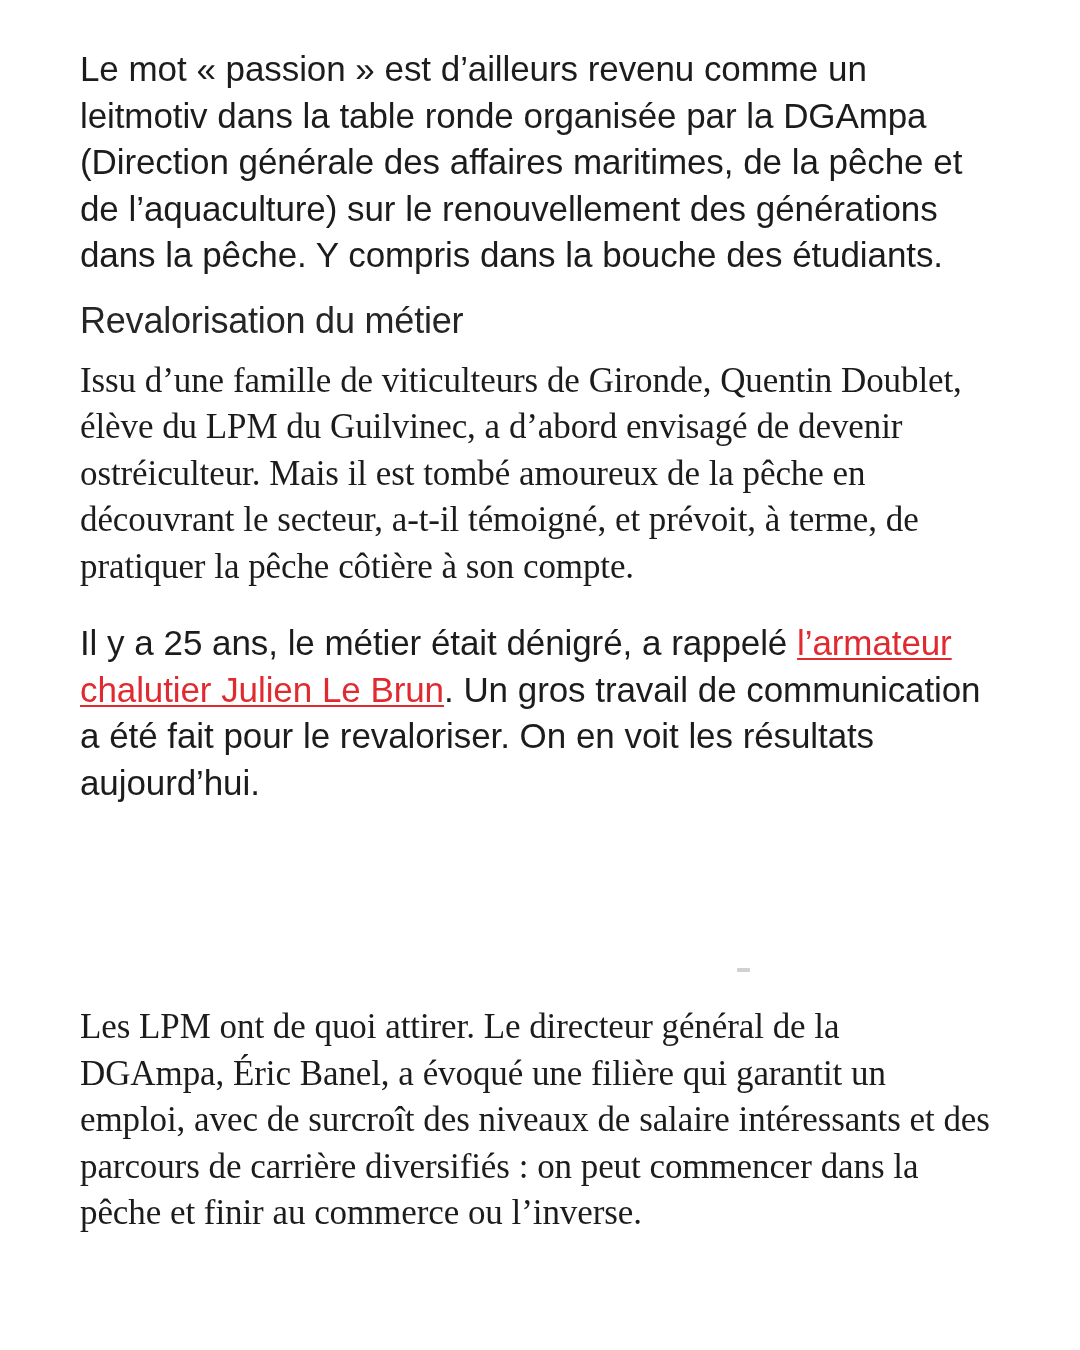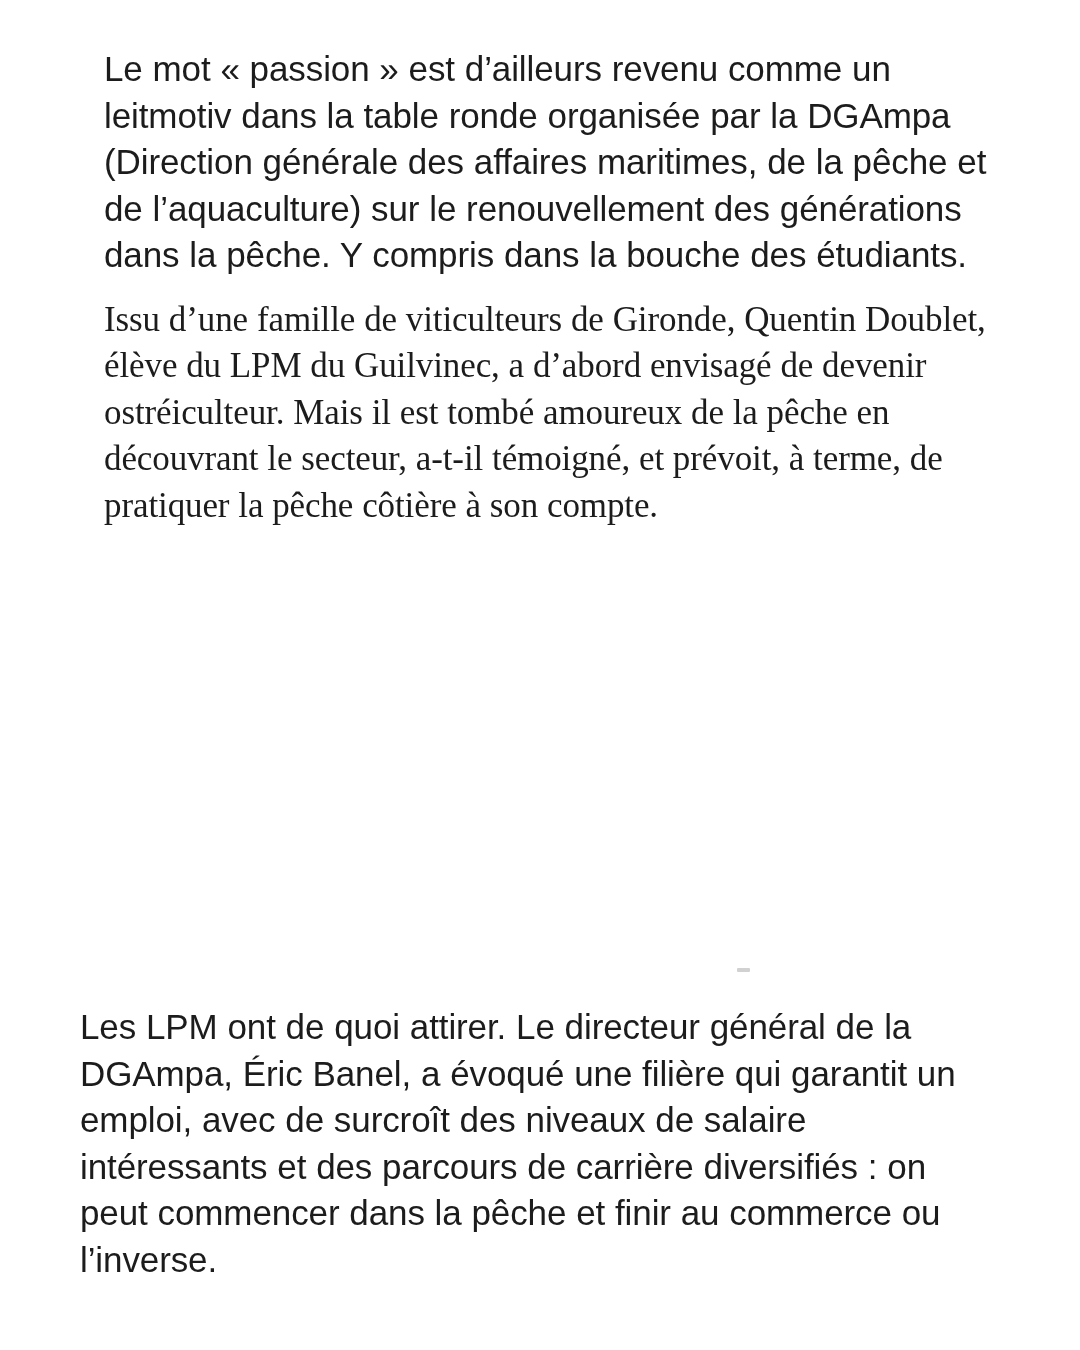--- a/index.html
+++ b/index.html
@@ -14,21 +14,20 @@
     color: #1a1a1a;
     overflow: hidden;
     position: relative;
   }
 
   .article {
     position: absolute;
     left: 80px;
     top: 46px;
     width: 910px;
-    margin-left: 24px;
   }
 
   .para {
     font-size: 35px;
     line-height: 46.5px;
     color: #1c1c1c;
     margin: 0 0 26px 0;
     letter-spacing: -0.1px;
     word-spacing: 0.2px;
     font-weight: 400;
@@ -78,32 +77,35 @@
   }
 
   .closing-block {
     position: absolute;
     left: 80px;
     top: 1004px;
     width: 910px;
   }
   .closing-block .para {
     margin-bottom: 0;
+    font-family: Liberation Serif, serif;
   }
 </style>
 </head>
 <body>
 
 <div class="article">
 
   <p class="para lead">Le mot « passion » est d’ailleurs revenu comme un leitmotiv dans la table ronde organisée par la DGAmpa (Direction générale des affaires maritimes, de la pêche et de l’aquaculture) sur le renouvellement des générations dans la pêche. Y compris dans la bouche des étudiants.</p>
 
+  <h2 class="section-heading">Revalorisation du métier</h2>
 
   <p class="para tight">Issu d’une famille de viticulteurs de Gironde, Quentin Doublet, élève du LPM du Guilvinec, a d’abord envisagé de devenir ostréiculteur. Mais il est tombé amoureux de la pêche en découvrant le secteur, a-t-il témoigné, et prévoit, à terme, de pratiquer la pêche côtière à son compte.</p>
 
+  <p class="para quoted"><span>Il y a 25 ans, le métier était dénigré, a rappelé </span><a class="link-red" href="#">l’armateur chalutier Julien Le Brun</a><span>. Un gros travail de communication a été fait pour le revaloriser. On en voit les résultats aujourd’hui.</span></p>
 
 </div>
 
 <div class="scan-artifact"></div>
 
 <div class="closing-block">
   <p class="para">Les LPM ont de quoi attirer. Le directeur général de la DGAmpa, Éric Banel, a évoqué une filière qui garantit un emploi, avec de surcroît des niveaux de salaire intéressants et des parcours de carrière diversifiés : on peut commencer dans la pêche et finir au commerce ou l’inverse.</p>
 </div>
 
 </body></html>

